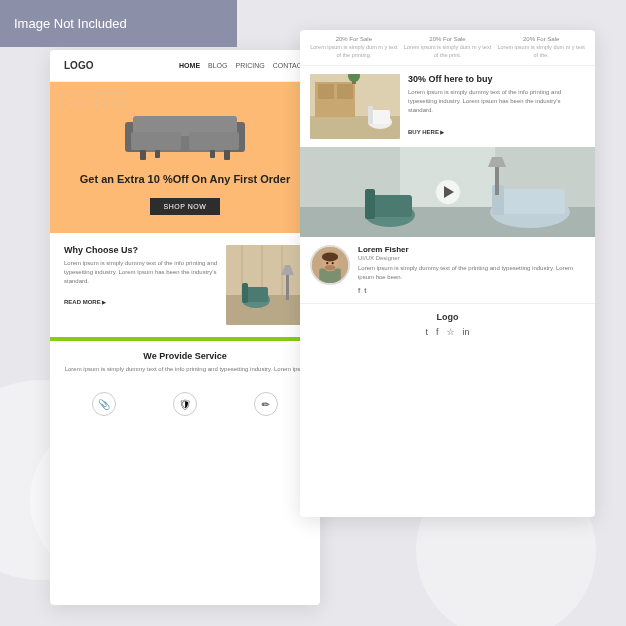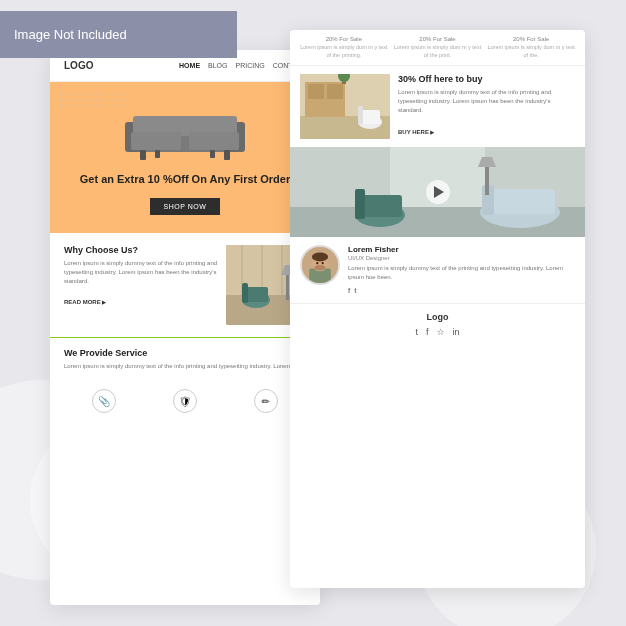--- a/index.html
+++ b/index.html
@@ -8,21 +8,21 @@
       height: 626px;
       background: #e8e8ec;
       font-family: Arial, sans-serif;
       overflow: hidden;
       position: relative;
     }
 
     
     .top-banner {
       position: absolute;
-      top: 11px; left: 0;
+      top: 0; left: 0;
       width: 237px;
       height: 47px;
       background: #8b8fa8;
       display: flex;
       align-items: center;
       padding-left: 14px;
       z-index: 10;
     }
     .top-banner span {
       color: white;
@@ -61,23 +61,23 @@
       height: 555px;
       background: white;
       border-radius: 4px;
       box-shadow: 0 4px 20px rgba(0,0,0,0.1);
       overflow: hidden;
     }
 
     
     .page-right {
       position: absolute;
-      top: 30px; left: 290px;
+      top: 30px; left: 300px;
       width: 295px;
-      height: 558px;
+      height: 487px;
       background: white;
       border-radius: 4px;
       box-shadow: 0 4px 20px rgba(0,0,0,0.12);
       overflow: hidden;
     }
 
     
     .left-nav {
       display: flex;
       align-items: center;
@@ -195,23 +195,23 @@
       flex-shrink: 0;
       position: relative;
     }
     .room-illustration {
       width: 100%;
       height: 100%;
     }
 
     
     .service-section {
-      text-align: left;
+      text-align: center;
       padding: 10px 14px;
-      border-top: 1px solid #84cc16;
+      border-top: 4px solid #84cc16;
     }
     .service-section h3 {
       font-size: 9px;
       font-weight: bold;
       color: #222;
       margin-bottom: 4px;
     }
     .service-section p {
       font-size: 6px;
       color: #777;

